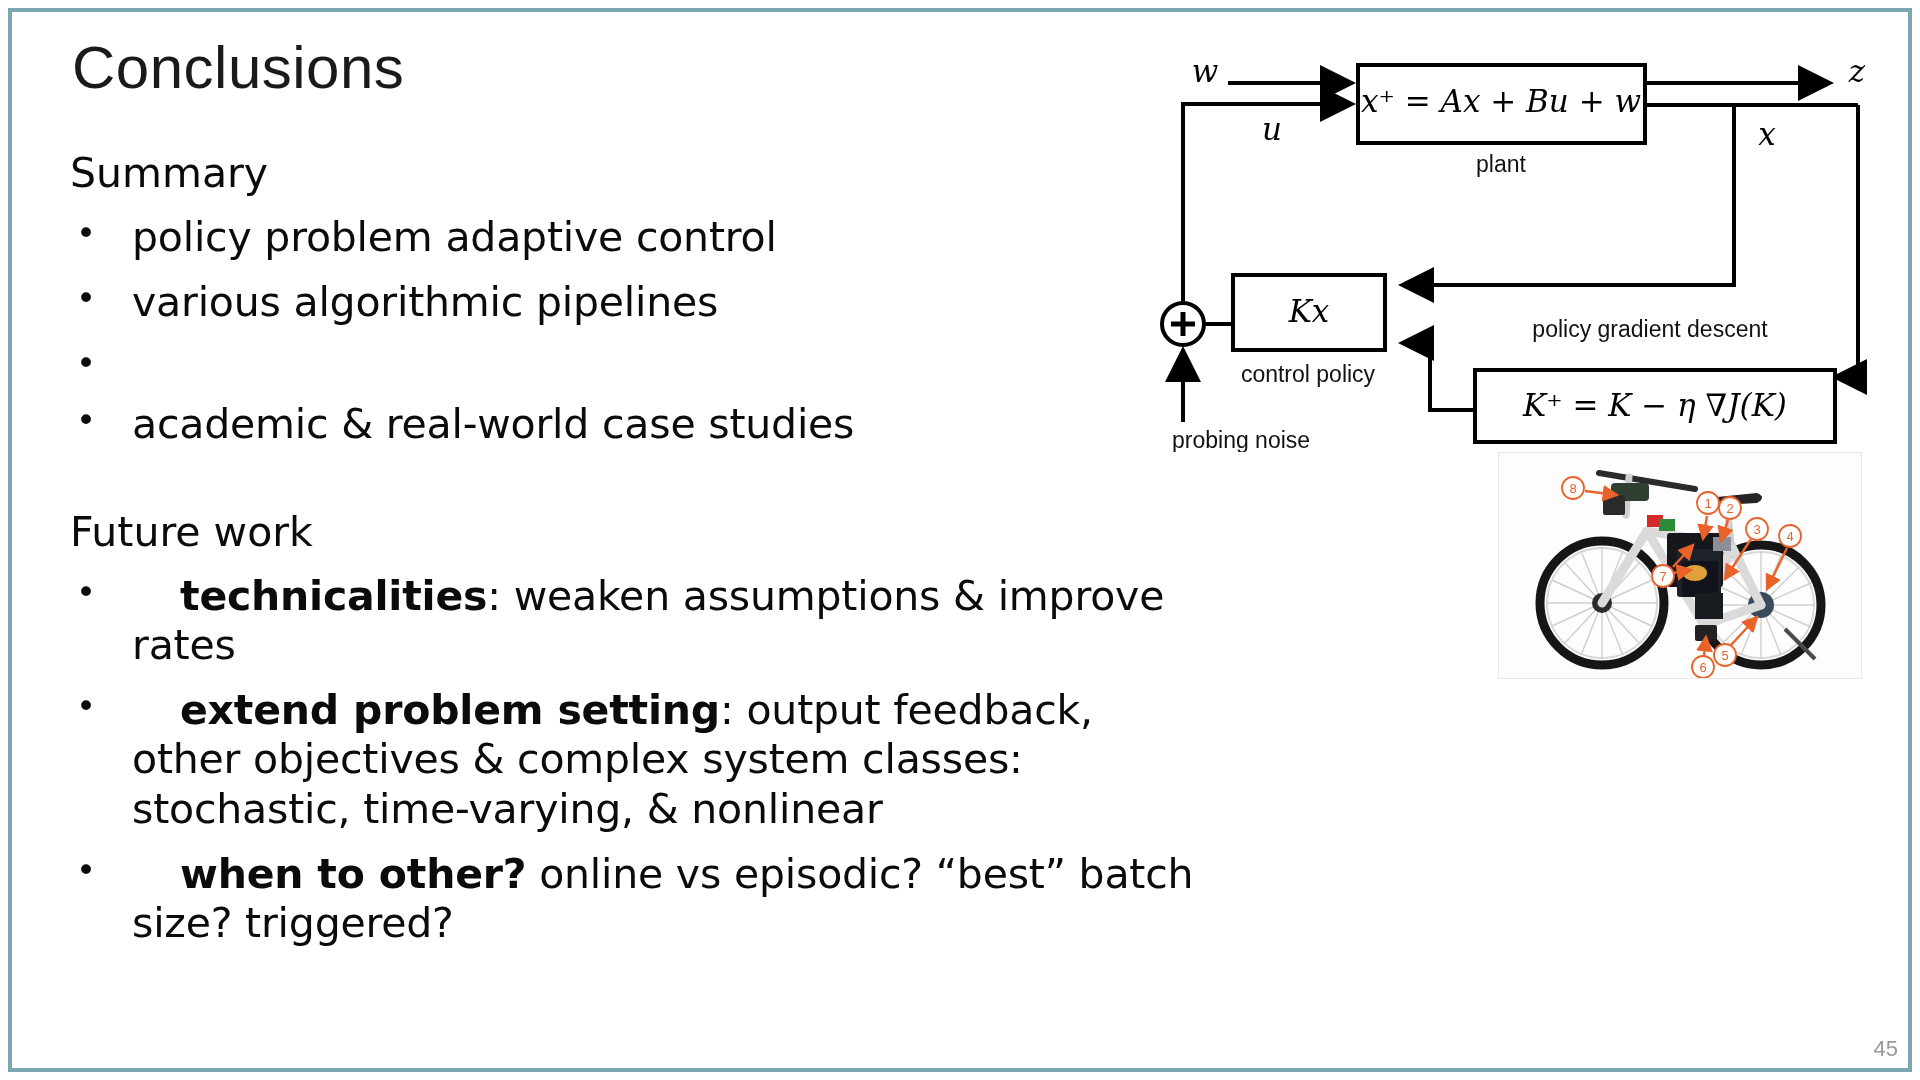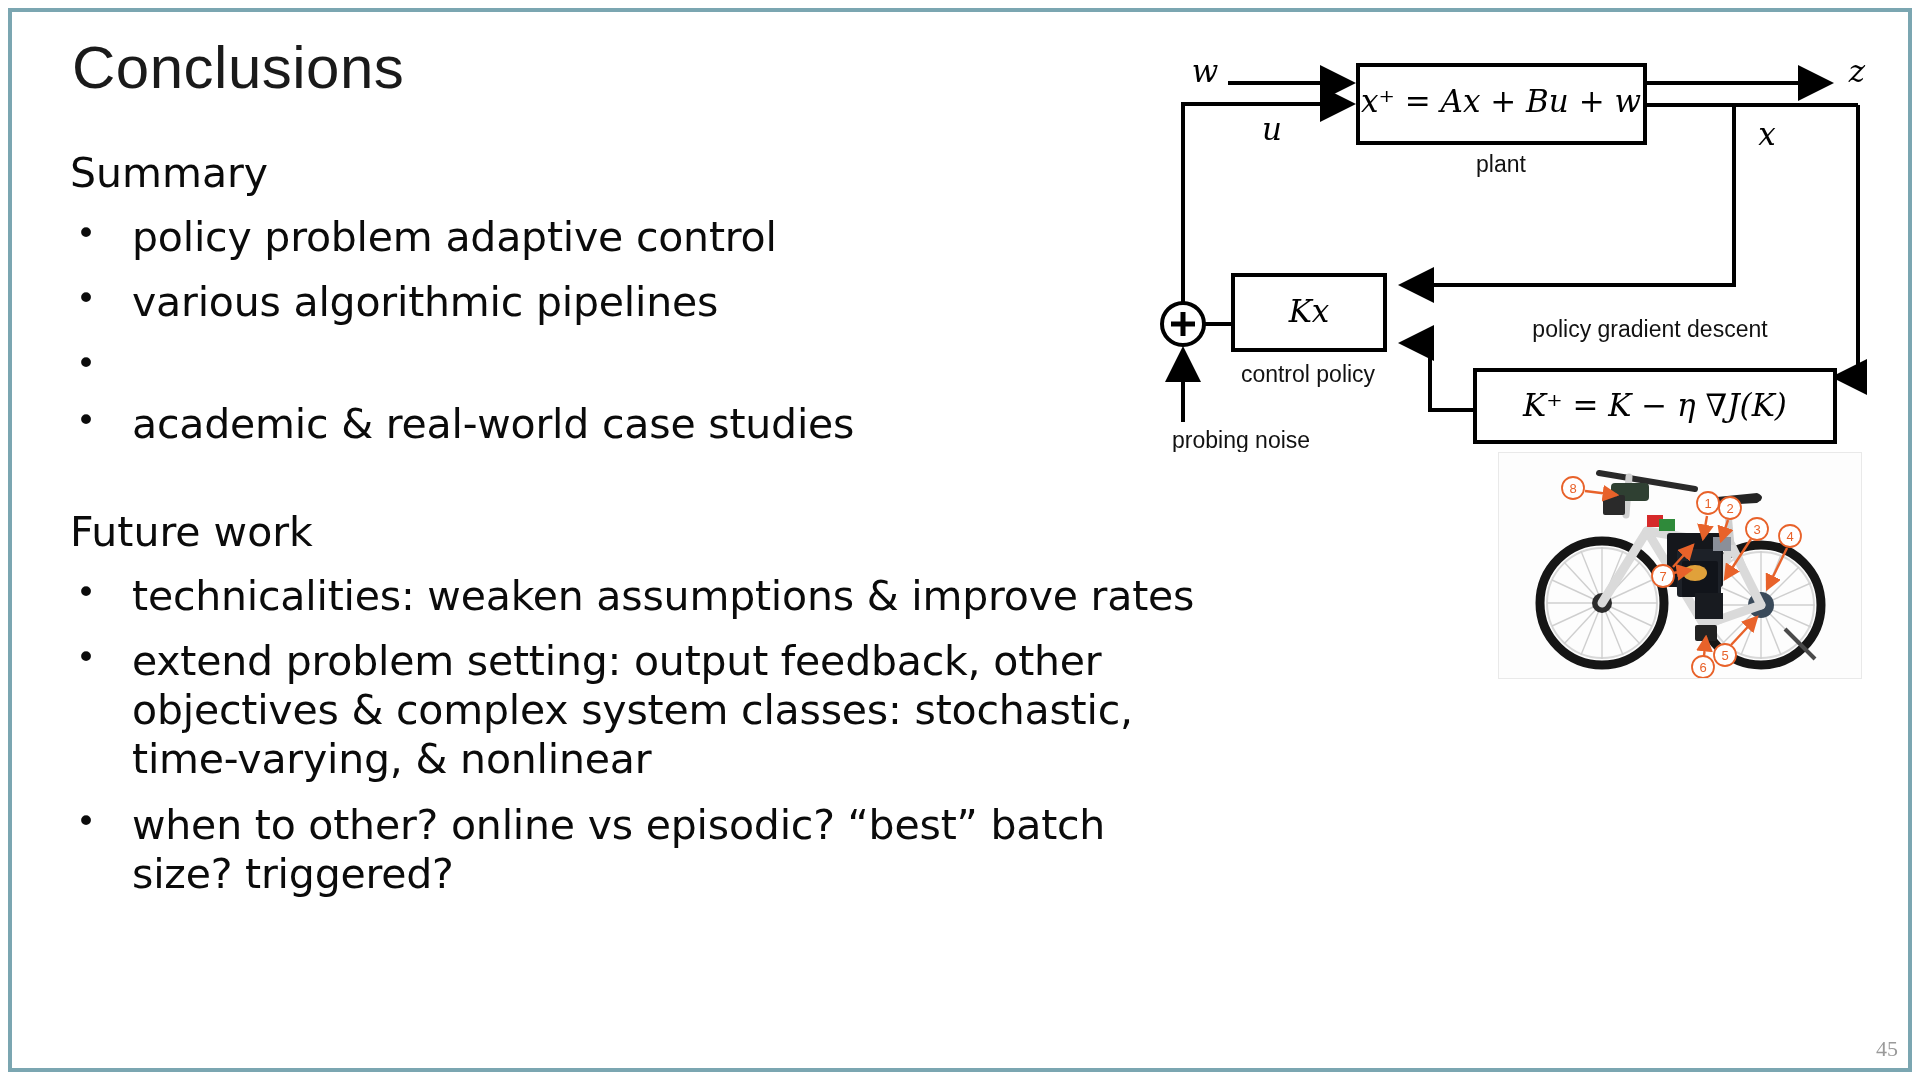--- a/index.html
+++ b/index.html
@@ -89,21 +89,22 @@
     box-sizing: border-box;
   }
   .bullet-text {
     font-size: 41px;
     line-height: 1.2;
     color: #0b0b0b;
     font-weight: 400;
     letter-spacing: -0.2px;
   }
   .bullet-text b {
-    font-weight: 400;
+    font-weight: 700;
+    margin-left: 48px;
   }
   .spacer-gap { height: 46px; }
 
   
   .diagram {
     position: absolute;
     left: 1130px;
     top: 32px;
     width: 790px;
     height: 420px;
@@ -133,21 +134,21 @@
     border: 1px solid #e9e9e9;
     overflow: hidden;
   }
   .bike-figure svg { display: block; }
 
   
   .page-number {
     position: absolute;
     right: 22px;
     bottom: 18px;
-    font-family: Liberation Serif, serif;
+    font-family: Liberation Sans, sans-serif;
     font-size: 22px;
     color: #9a9a9a;
   }
 </style>
 </head>
 <body>
 
 <div id="slide">
   <div class="slide-inner"></div>
   <div class="slide-frame"></div>

